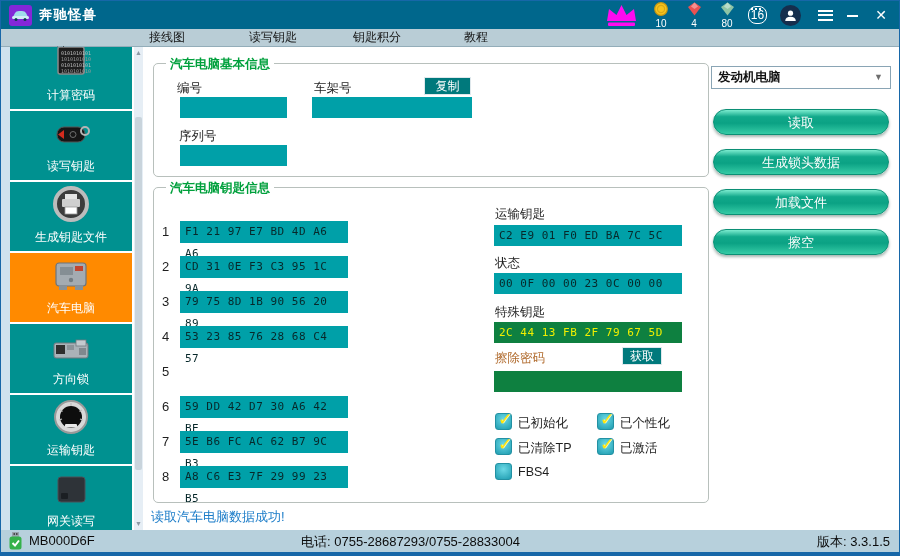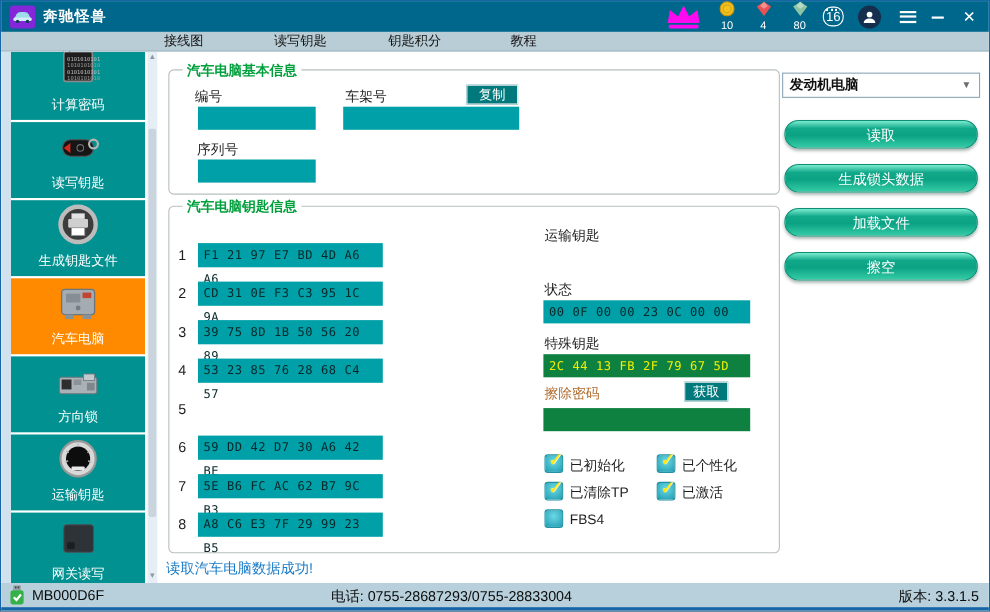--- a/index.html
+++ b/index.html
@@ -251,32 +251,33 @@
     </div>
 
     <div class="groupbox gb2">
       <div class="gb-legend">汽车电脑钥匙信息</div>
 
       <div class="rownum" style="top:36px;">1</div>
       <div class="fld hexfld" style="top:33px;">F1 21 97 E7 BD 4D A6 A6</div>
       <div class="rownum" style="top:71px;">2</div>
       <div class="fld hexfld" style="top:68px;">CD 31 0E F3 C3 95 1C 9A</div>
       <div class="rownum" style="top:106px;">3</div>
-      <div class="fld hexfld" style="top:103px;">39 75 8D 1B 50 56 20 89</div>
+      <div class="fld hexfld" style="top:103px;">79 75 8D 1B 90 56 20 89</div>
       <div class="rownum" style="top:141px;">4</div>
       <div class="fld hexfld" style="top:138px;">53 23 85 76 28 68 C4 57</div>
       <div class="rownum" style="top:176px;">5</div>
       <div class="rownum" style="top:211px;">6</div>
       <div class="fld hexfld" style="top:208px;">59 DD 42 D7 30 A6 42 BE</div>
       <div class="rownum" style="top:246px;">7</div>
       <div class="fld hexfld" style="top:243px;">5E B6 FC AC 62 B7 9C B3</div>
       <div class="rownum" style="top:281px;">8</div>
       <div class="fld hexfld" style="top:278px;">A8 C6 E3 7F 29 99 23 B5</div>
 
       <div class="lbl" style="left:341px; top:18px;">运输钥匙</div>
+      <div class="fld rfld" style="top:37px;">C2 E9 01 F0 ED BA 7C 5C</div>
       <div class="lbl" style="left:341px; top:67px;">状态</div>
       <div class="fld rfld" style="top:85px;">00 0F 00 00 23 0C 00 00</div>
       <div class="lbl" style="left:341px; top:116px;">特殊钥匙</div>
       <div class="fld rfld green-fld" style="top:134px;">2C 44 13 FB 2F 79 67 5D</div>
       <div class="lbl erase-lbl" style="left:341px; top:162px;">擦除密码</div>
       <div class="teal-btn" style="left:468px; top:159px; width:40px;">获取</div>
       <div class="fld rfld green-fld" style="top:183px;"></div>
 
       <div class="cb checked" style="left:341px; top:225px;"></div>
       <div class="lbl" style="left:364px; top:227px;">已初始化</div>

